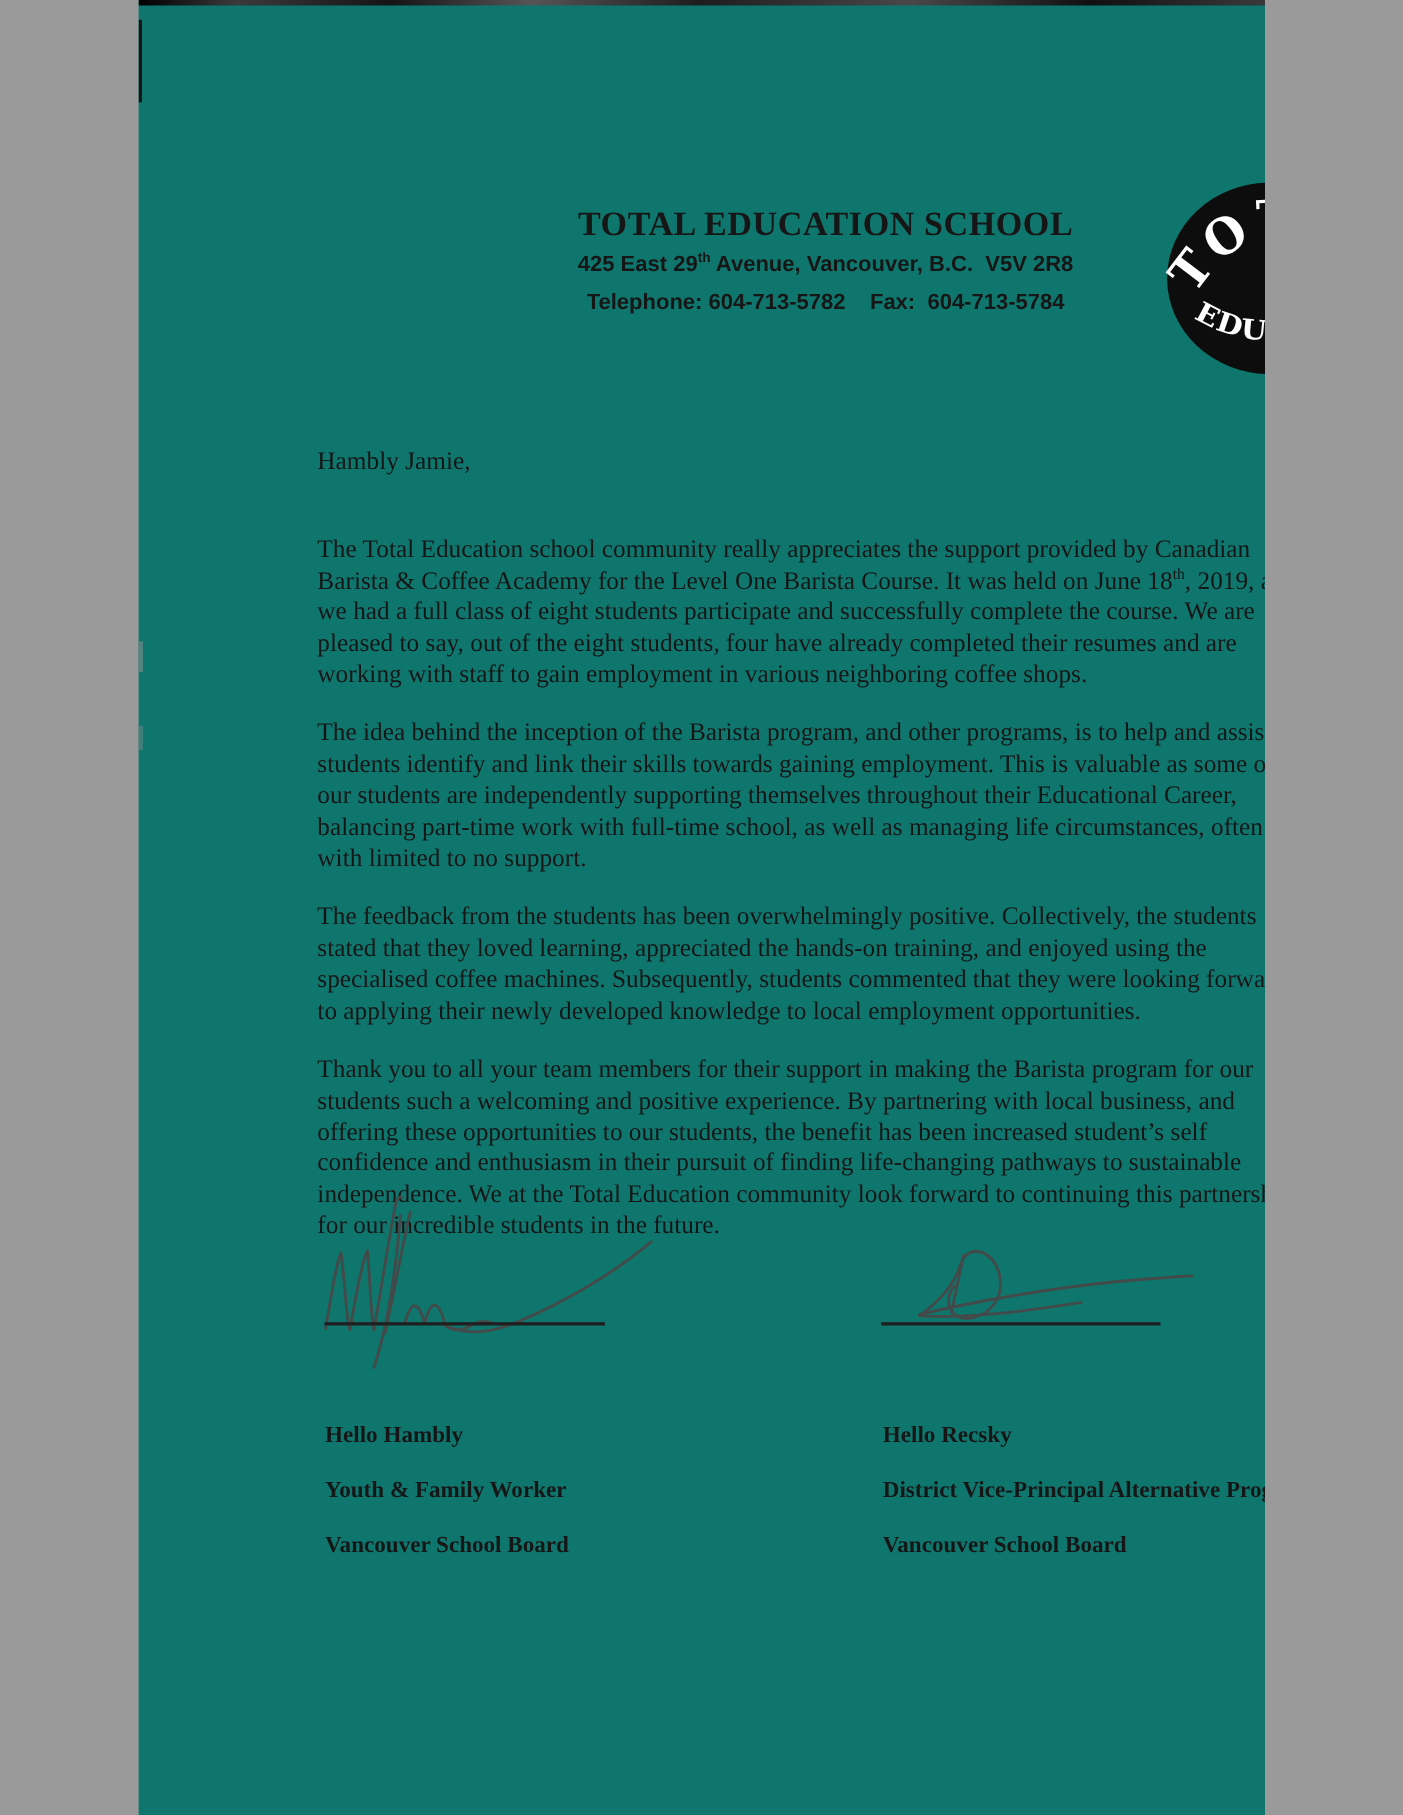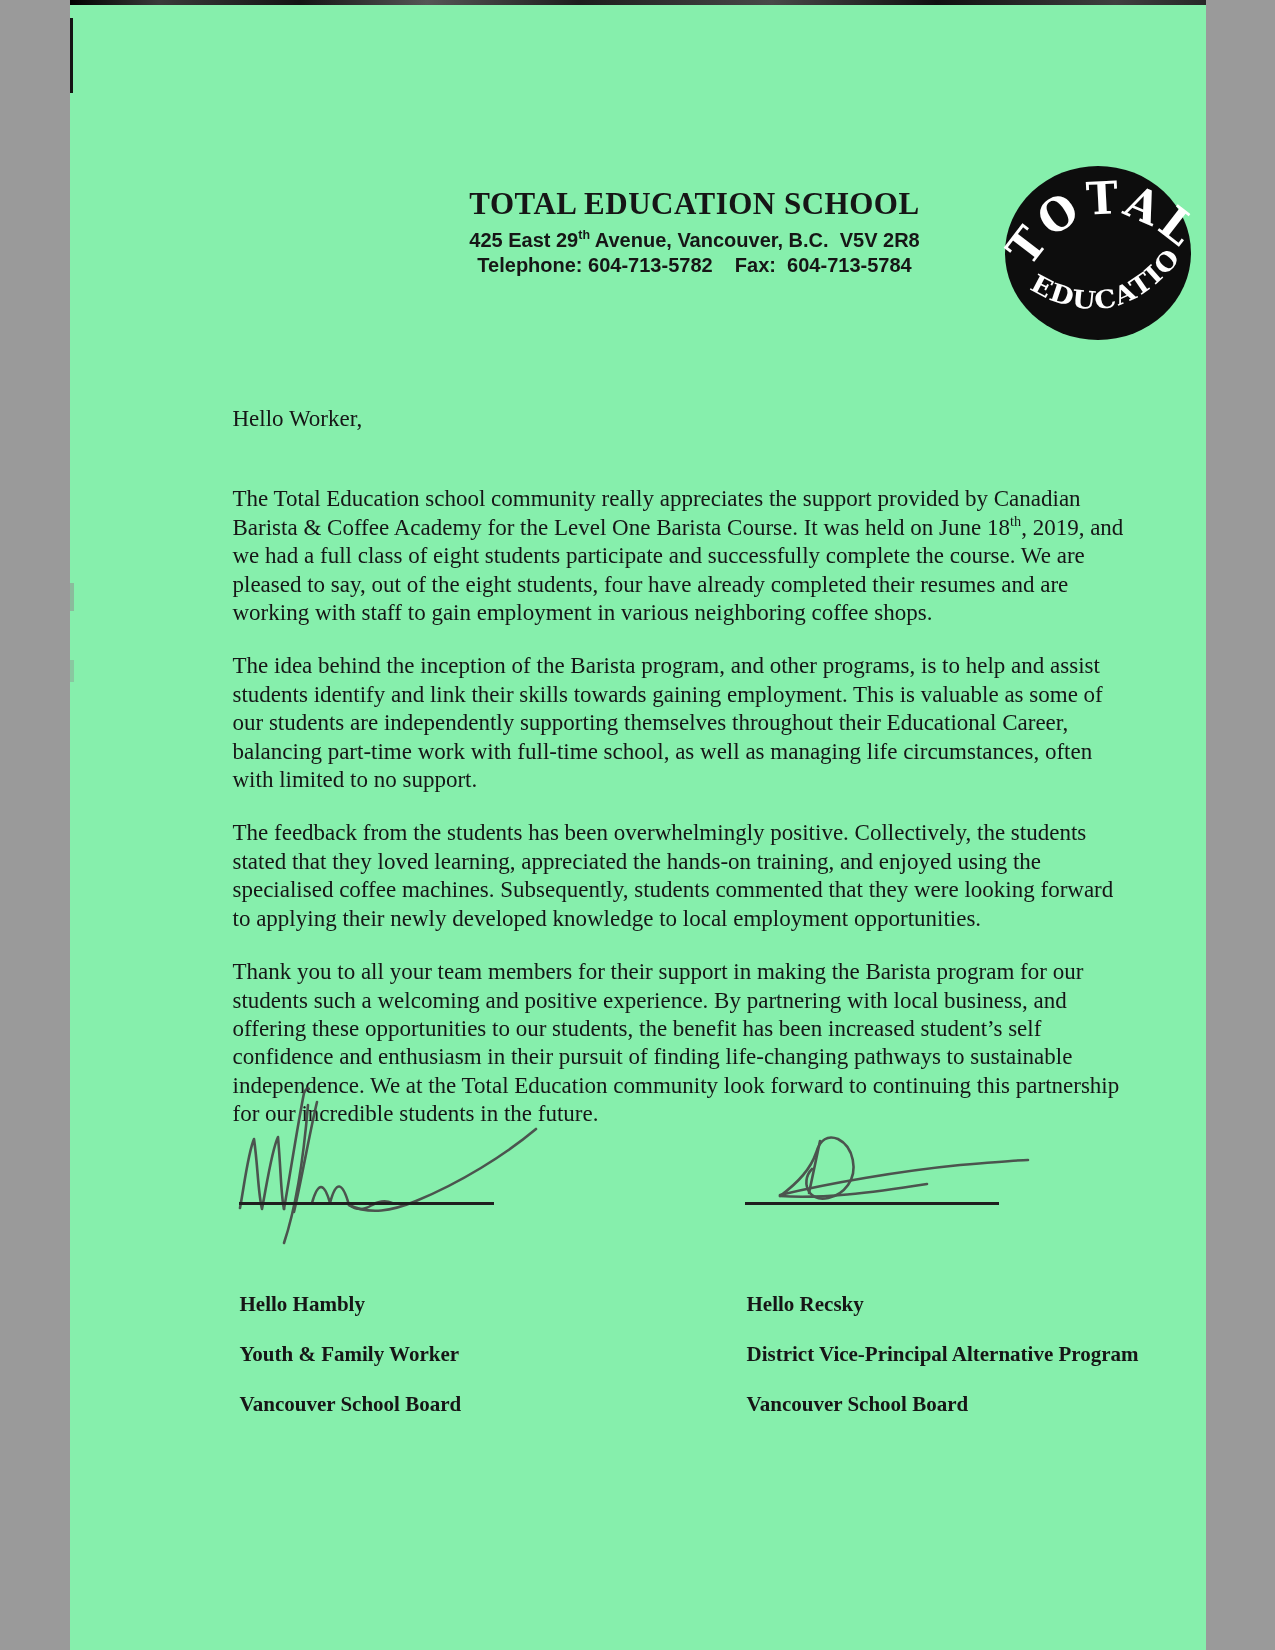--- a/index.html
+++ b/index.html
@@ -1,33 +1,33 @@
 <!DOCTYPE html>
 <html><head>
 <meta charset="utf-8">
 <style>
   html,body{margin:0;padding:0;background:#9a9a9a;}
   .page{
-    position:relative;width:1136px;height:1650px;margin:0 auto;
-    background:#86efac;overflow:hidden;
+    position:relative;width:1024px;height:1650px;margin:0 auto;
+    background:#0f766e;overflow:hidden;
     font-family:"Liberation Serif","DejaVu Serif",serif;color:#161616;
   }
   
   .scan-top{position:absolute;left:0;top:0;width:1275px;height:5px;
     background:linear-gradient(90deg,#000 0%,#3a3a3a 7%,#141414 18%,#555 28%,#1d1d1d 40%,#484848 55%,#101010 68%,#3f3f3f 82%,#1a1a1a 93%,#6a6a6a 100%);}
   .scan-left{position:absolute;left:0;top:18px;width:3px;height:75px;background:#141414;}
   .smudge-a{position:absolute;left:0;top:583px;width:4px;height:28px;background:#8f8f8f;opacity:.55;}
   .smudge-b{position:absolute;left:0;top:660px;width:4px;height:22px;background:#8f8f8f;opacity:.4;}
 
   
   .letterhead{position:absolute;left:230px;top:186px;width:790px;text-align:center;}
   .school-name{font-size:31px;font-weight:bold;letter-spacing:.5px;white-space:nowrap;}
   .head-line{font-family:"Liberation Sans","DejaVu Sans",sans-serif;font-weight:bold;
     font-size:20px;white-space:nowrap;margin-top:7px;}
-  .head-line.contact{margin-top:2px;}
+  .head-line.contact{margin-top:12px;}
   sup{font-size:62%;line-height:0;}
 
   .logo{position:absolute;left:933px;top:164px;width:190px;height:178px;}
 
   
   .letter{position:absolute;left:163px;top:405px;font-size:23px;line-height:28.4px;white-space:nowrap;}
   .para{margin:25px 0 0 0;}
   .para.first{margin-top:52px;}
 
   
@@ -67,21 +67,21 @@
       <text font-size="45" letter-spacing="5">
         <textPath href="#arcTop" startOffset="5%" textLength="185" lengthAdjust="spacingAndGlyphs">TOTAL</textPath>
       </text>
       <text font-size="25" letter-spacing="1">
         <textPath href="#arcBottom" startOffset="4%" textLength="200" lengthAdjust="spacingAndGlyphs">EDUCATION</textPath>
       </text>
     </g>
   </svg>
 
   <div class="letter">
-    <div class="greeting">Hello Worker,</div>
+    <div class="greeting">Hambly Jamie,</div>
     <div class="para first">The Total Education school community really appreciates the support provided by Canadian<br>Barista &amp; Coffee Academy for the Level One Barista Course. It was held on June 18<sup>th</sup>, 2019, and<br>we had a full class of eight students participate and successfully complete the course. We are<br>pleased to say, out of the eight students, four have already completed their resumes and are<br>working with staff to gain employment in various neighboring coffee shops.</div>
     <div class="para">The idea behind the inception of the Barista program, and other programs, is to help and assist<br>students identify and link their skills towards gaining employment. This is valuable as some of<br>our students are independently supporting themselves throughout their Educational Career,<br>balancing part-time work with full-time school, as well as managing life circumstances, often<br>with limited to no support.</div>
     <div class="para">The feedback from the students has been overwhelmingly positive. Collectively, the students<br>stated that they loved learning, appreciated the hands-on training, and enjoyed using the<br>specialised coffee machines. Subsequently, students commented that they were looking forward<br>to applying their newly developed knowledge to local employment opportunities.</div>
     <div class="para">Thank you to all your team members for their support in making the Barista program for our<br>students such a welcoming and positive experience. By partnering with local business, and<br>offering these opportunities to our students, the benefit has been increased student’s self<br>confidence and enthusiasm in their pursuit of finding life-changing pathways to sustainable<br>independence. We at the Total Education community look forward to continuing this partnership<br>for our incredible students in the future.</div>
   </div>
 
   <svg class="sig-svg" viewBox="0 0 830 175" aria-hidden="true">
     <g fill="none" stroke="#474747" stroke-width="2.6" stroke-linecap="round" stroke-linejoin="round" opacity="0.92">
 
       <g>

